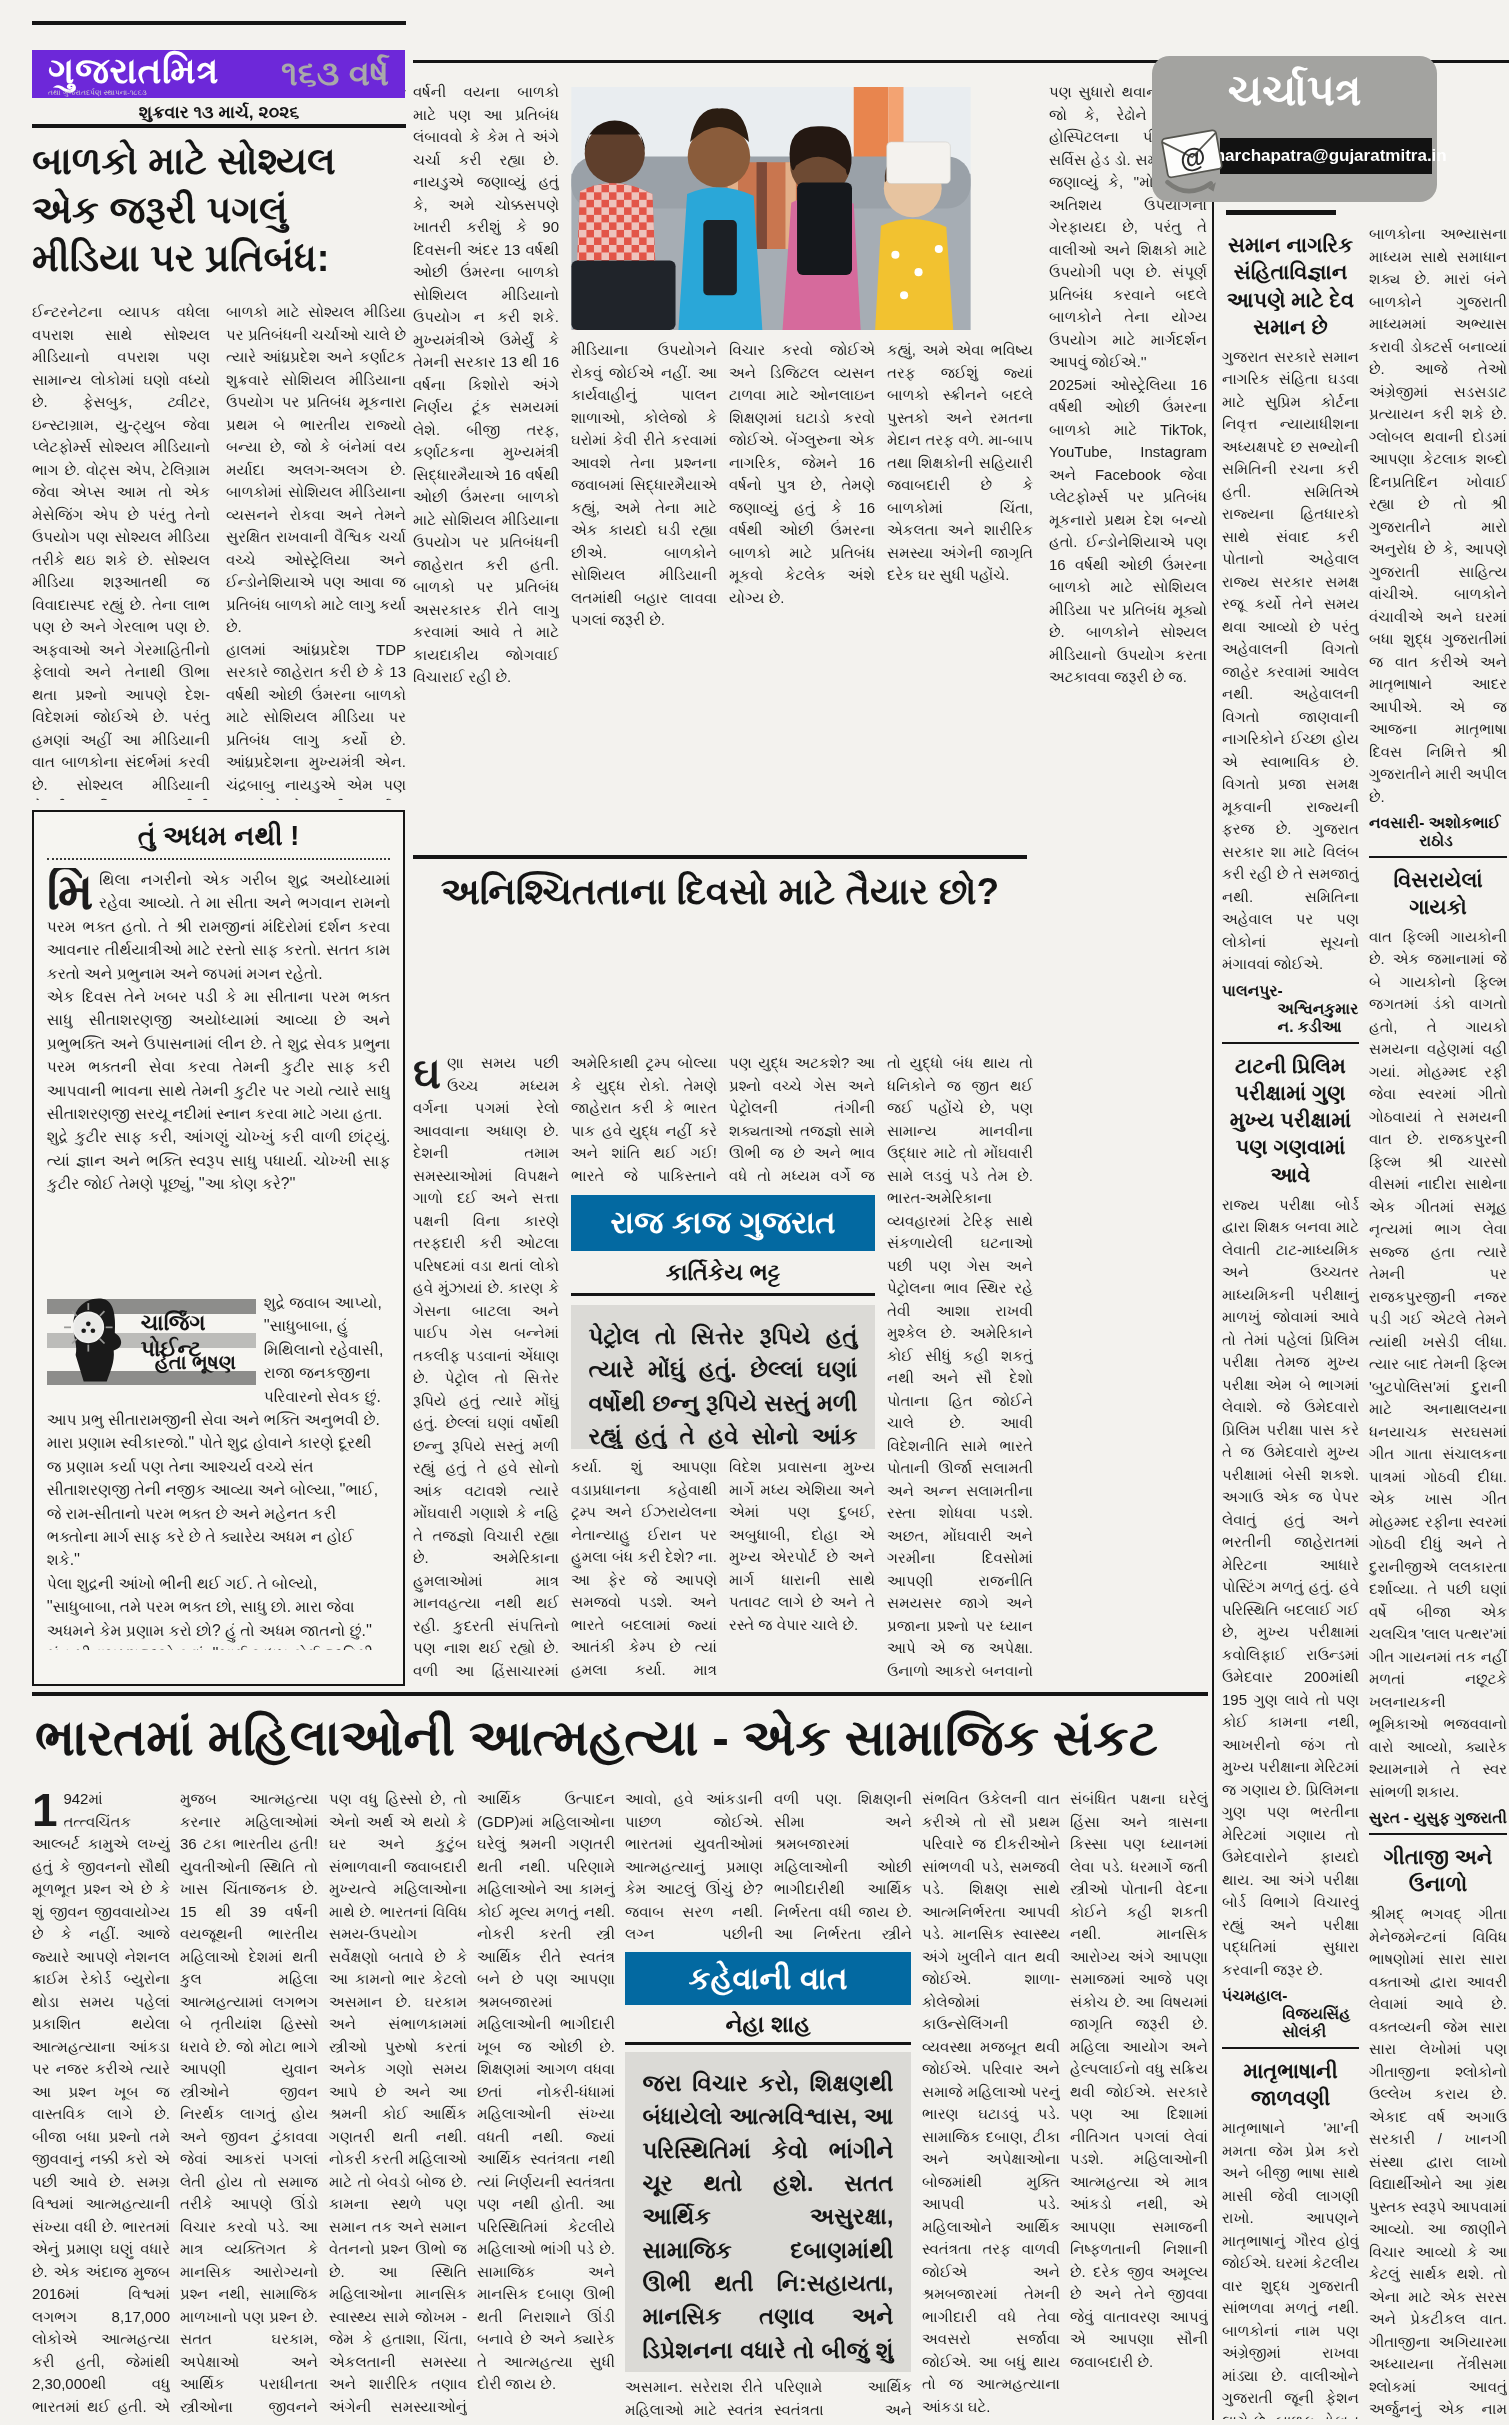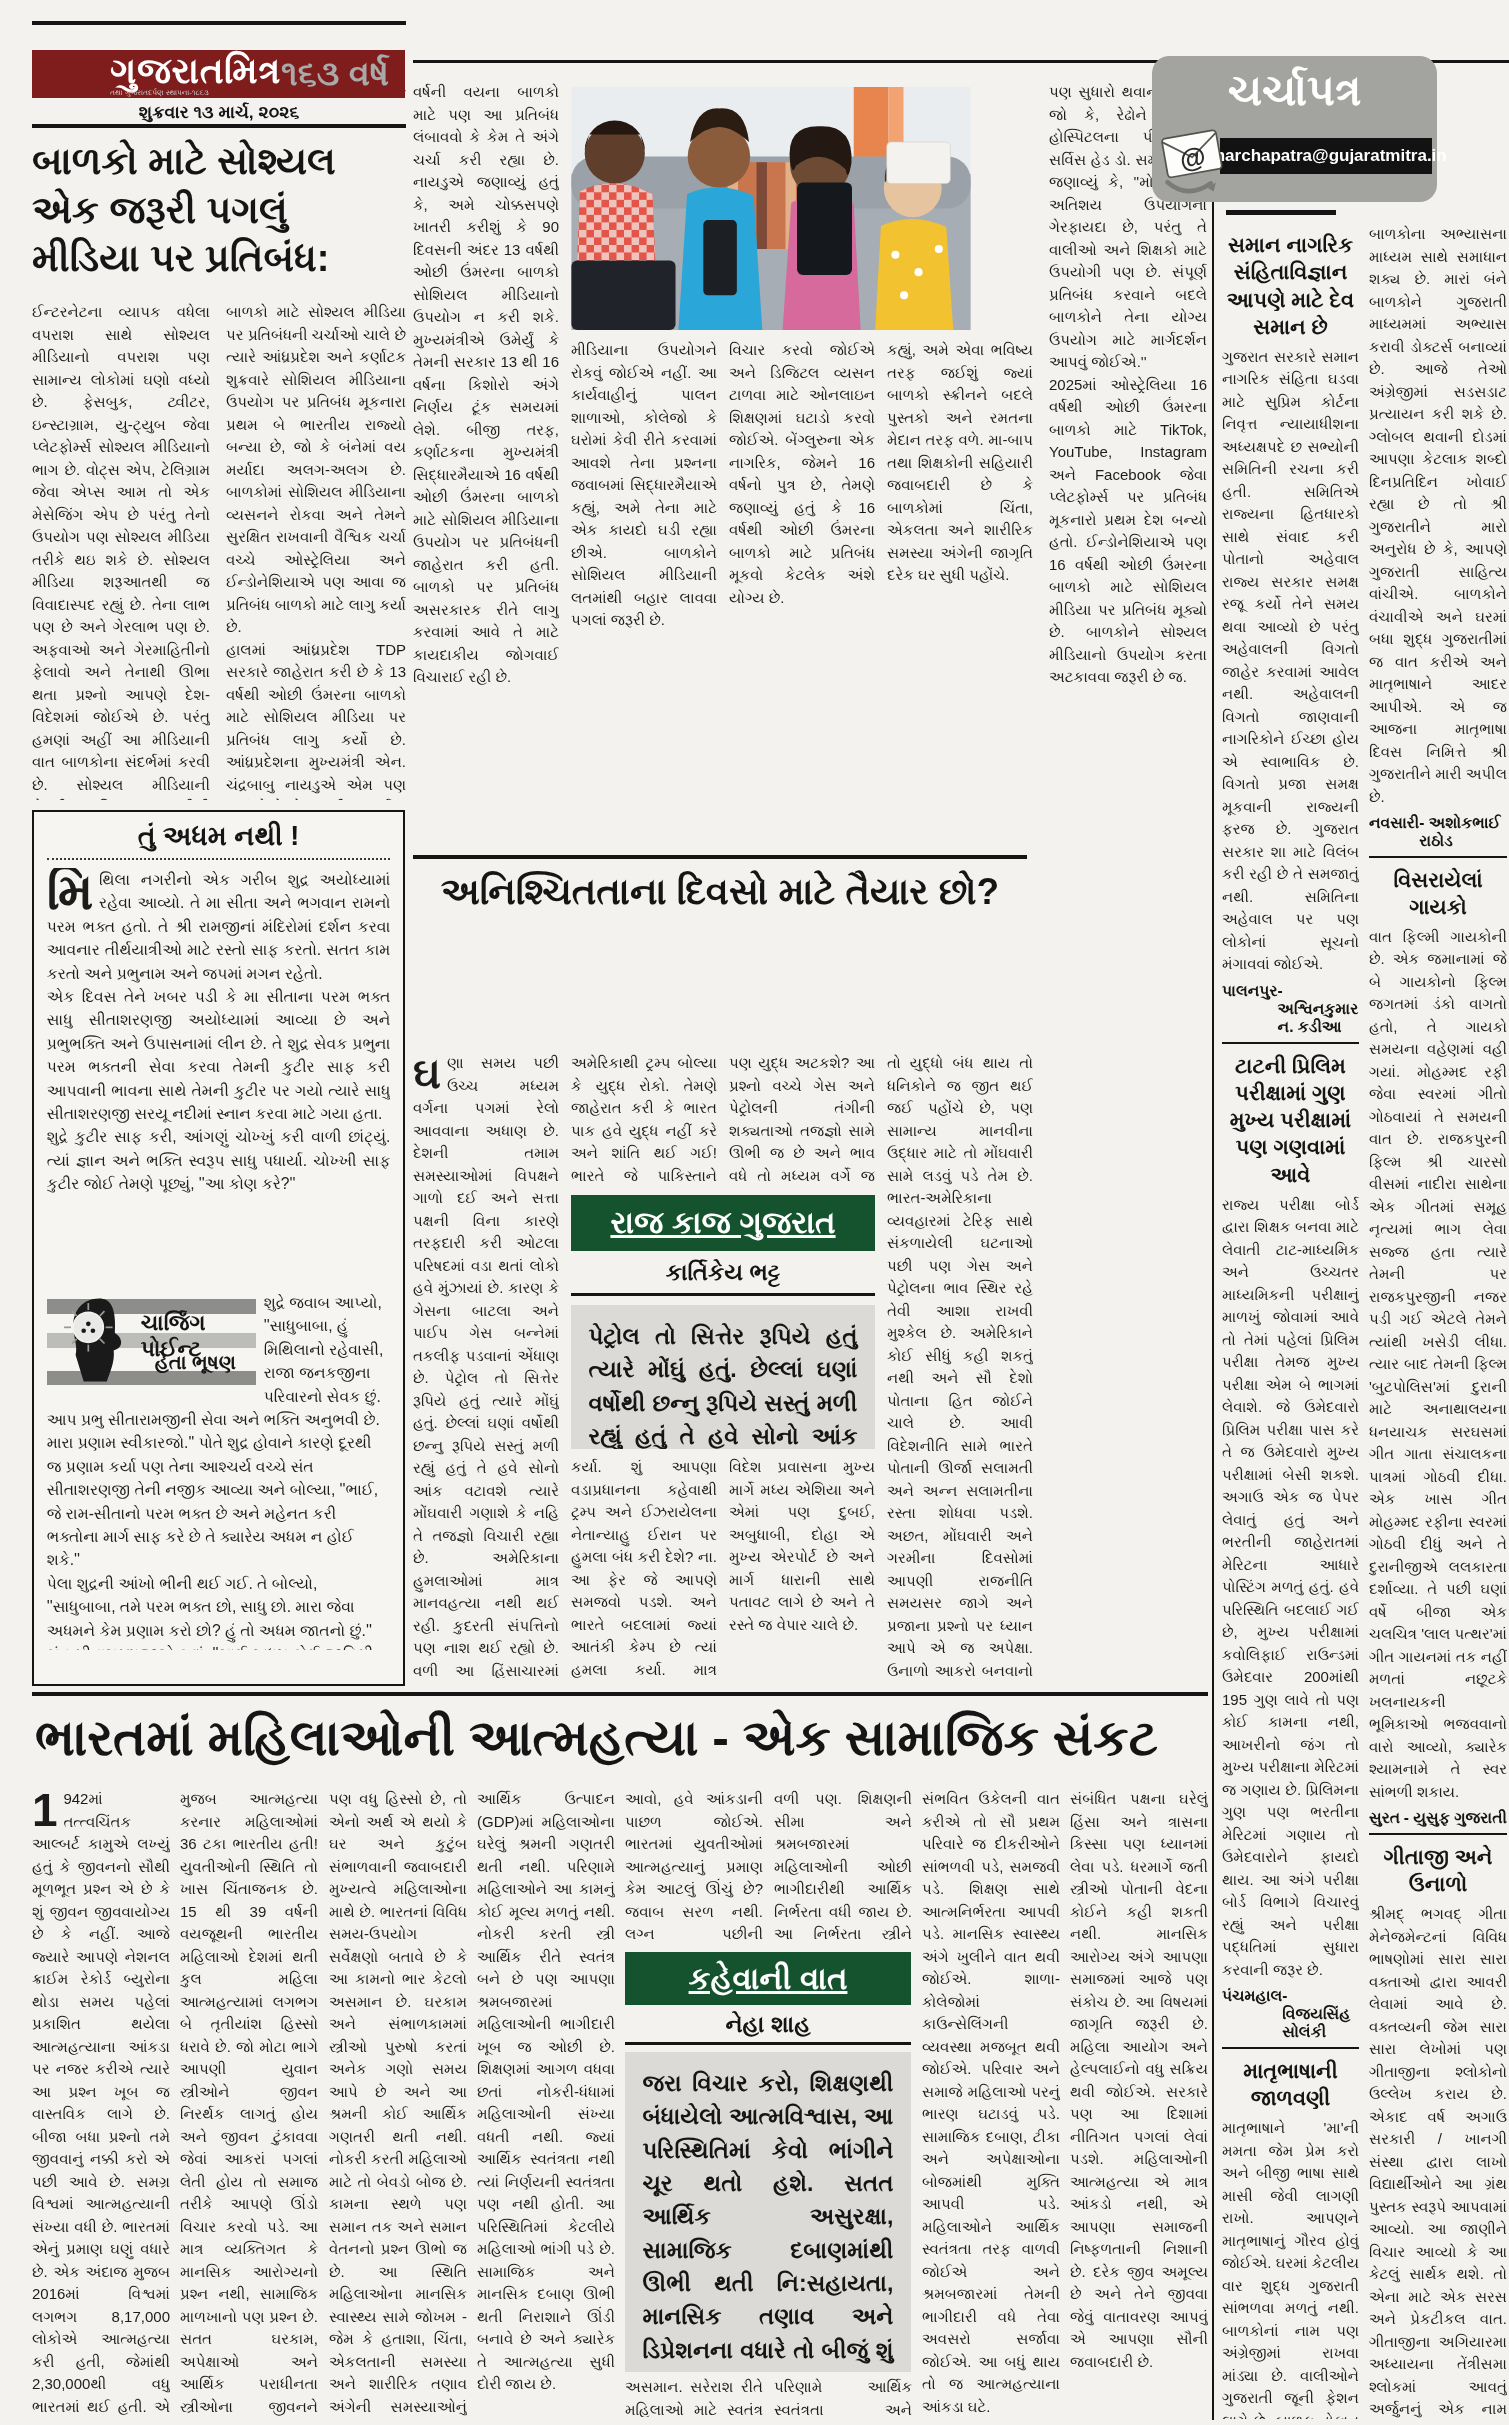--- a/index.html
+++ b/index.html
@@ -5,32 +5,32 @@
   html,body{margin:0;padding:0;}
   body{width:1509px;height:2426px;position:relative;background:#f3f2ee;color:#151515;
        font-family:"Liberation Sans","DejaVu Sans",sans-serif;overflow:hidden;}
   .abs{position:absolute;}
   .rule{background:#151515;}
   .body-text{font-size:15px;line-height:1.5;text-align:justify;white-space:pre-line;
              overflow:hidden;color:#1c1c1c;}
   .col-head{font-weight:bold;text-align:center;}
   
   .tagline{font-weight:bold;font-size:17.4px;text-align:right;margin-top:48px;}
-  .mast-bar{background:#7f1d1d;color:#fff;display:flex;align-items:center;justify-content:flex-end;padding:0 16px;}
+  .mast-bar{background:#6d28d9;color:#fff;display:flex;align-items:center;justify-content:space-between;padding:0 16px;}
   .logo-main{font-weight:900;font-size:36px;letter-spacing:0.6px;}
   .logo-sub{font-size:7.5px;color:#cfcfcf;margin-top:-3.5px;}
   .years{font-weight:900;font-size:34px;color:#a9a9a9;}
   .dateline{font-weight:bold;font-size:17.4px;text-align:center;}
   
   .head-xl{font-weight:900;line-height:1.28;}
   .center{text-align:center;}
   
   .framed{border:2.3px solid #151515;background:#f6f5f1;}
   .dotted-rule{border-bottom:2.3px dotted #3a3a3a;}
-  .black-band{background:#14532d;color:#fff;display:flex;align-items:center;justify-content:center;font-weight:900;text-decoration:underline;}
+  .black-band{background:#0369a1;color:#fff;display:flex;align-items:center;justify-content:center;font-weight:900;}
   .byline{font-weight:900;text-align:center;}
   .quote-box{background:#dbdad6;font-weight:bold;font-size:23px;line-height:1.45;
              text-align:justify;padding:15px 17.4px;overflow:hidden;white-space:pre-line;}
   .dropcap{float:left;font-weight:900;font-size:50px;line-height:.78;padding:4.6px 5.8px 0 0;}
   .letter-title{font-weight:900;font-size:21px;line-height:1.3;text-align:center;margin:8px 0 5.8px;}
   .sig-row{display:flex;justify-content:space-between;font-weight:900;font-size:15.6px;margin:5.8px 0 2.3px;}
   .letter-sep{border-top:2.3px solid #151515;margin:5.8px 0 2.3px;}
   .charcha-box{background:#a3a3a0;border-radius:17.4px;}
   .charcha-title{color:#fff;font-weight:900;font-size:43px;text-align:center;}
   .email-bar{background:#121212;color:#fff;font-weight:bold;font-size:17px;display:flex;

